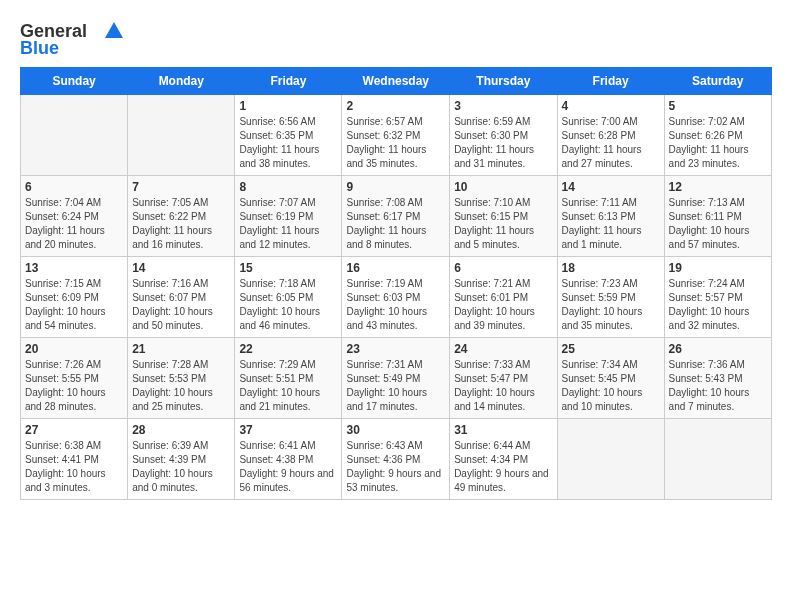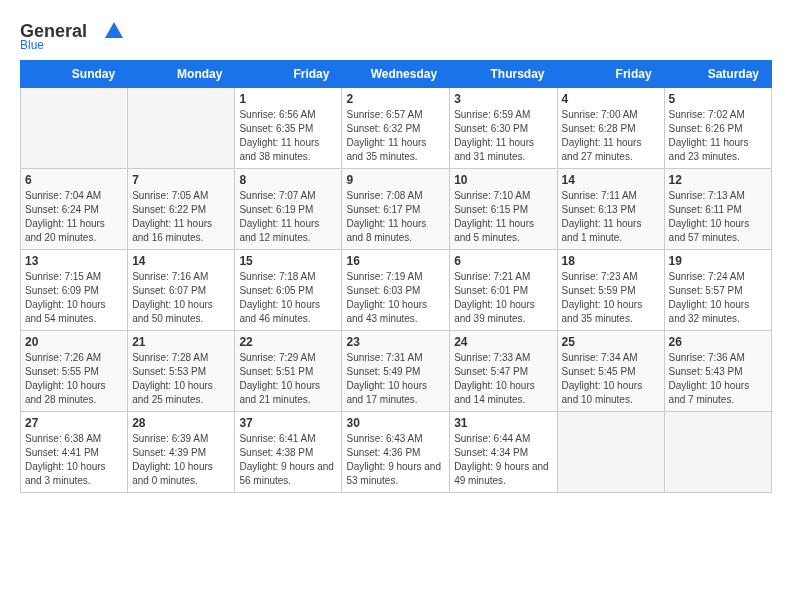--- a/index.html
+++ b/index.html
@@ -40,21 +40,21 @@
     }
     table {
       width: 100%;
       border-collapse: collapse;
       font-size: 11px;
     }
     thead tr th {
       background: #1a73e8;
       color: #fff;
       padding: 6px 12px;
-      text-align: right;
+      text-align: center;
       font-size: 12px;
       border: 1px solid #1a73e8;
     }
     tbody tr td {
       border: 1px solid #ccc;
       vertical-align: top;
       padding: 4px;
       width: 108px;
       min-height: 70px;
       color: #333;
@@ -82,21 +82,21 @@
 <body>
 
 <div class="header-top">
   <div class="logo">
     <div class="logo-row">
       <span style="font-size:18px;font-weight:bold;color:#333;">General</span>
       <svg width="22" height="22" viewBox="0 0 22 22">
         <polygon points="11,2 20,18 2,18" fill="#1a73e8"></polygon>
       </svg>
     </div>
-    <span style="font-size:12px;font-weight:normal;color:#1a73e8;margin-top:-4px;">Blue</span>
+    <span style="font-size:18px;font-weight:bold;color:#1a73e8;margin-top:-4px;">Blue</span>
   </div>
   <div class="month-title"></div>
 </div>
 
 <div class="subtitle"></div>
 
 <table>
   <thead>
     <tr id="header-row">
     <th>Sunday</th>

